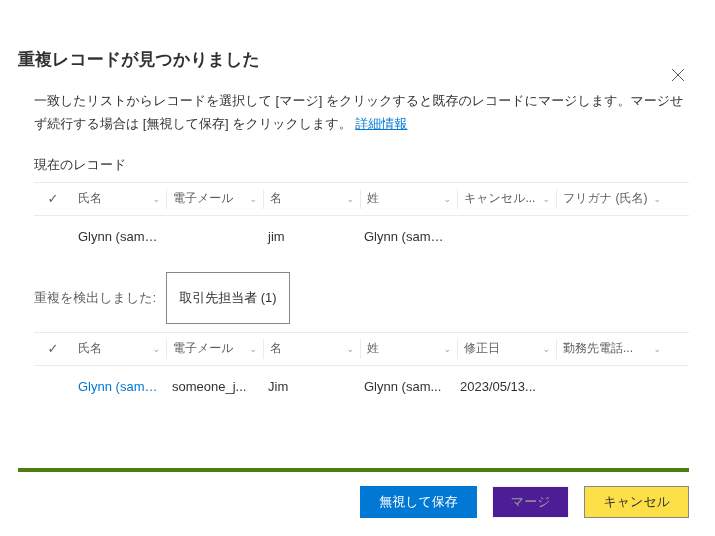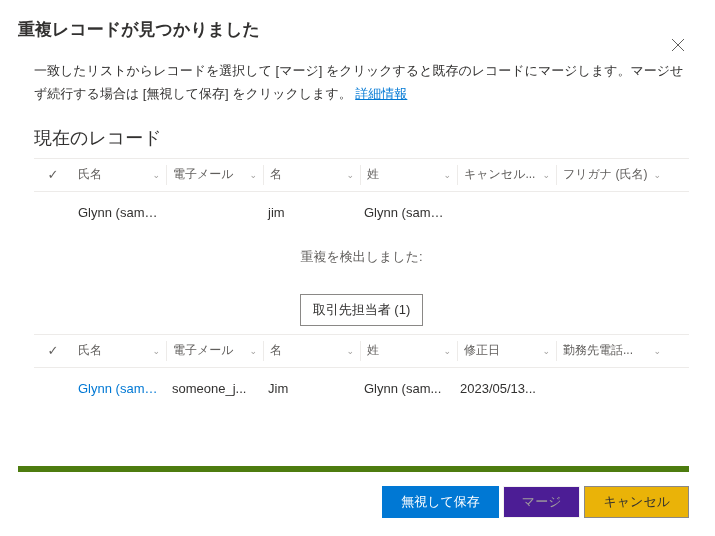--- a/index.html
+++ b/index.html
@@ -7,53 +7,53 @@
     margin: 0;
     font-family: "Segoe UI", "Yu Gothic UI", "Meiryo", sans-serif;
     background: #fff;
     width: 715px;
     height: 536px;
     position: relative;
     color: #323130;
     font-size: 13px;
   }
   .dialog { padding: 18px 26px 0 18px; height: 100%; }
-  .title-row { display: flex; justify-content: space-between; align-items: flex-end; }
+  .title-row { display: flex; justify-content: space-between; align-items: flex-end; margin-top: 30px; }
   .title { font-size: 17px; font-weight: 600; color: #323130; margin-bottom: 18px; }
   .close-btn { cursor: pointer; color: #605e5c; font-size: 14px; padding: 4px; }
   .content { padding-left: 16px; }
   .desc { font-size: 13px; line-height: 1.8; color: #323130; margin-bottom: 20px; }
   .link { color: #0078d4; text-decoration: underline; cursor: pointer; }
-  .section-label { font-size: 18px; color: #323130; margin-bottom: 8px; font-weight: 400; }
+  .section-label { font-size: 13px; color: #323130; margin-bottom: 8px; font-weight: 400; }
   .table { width: 100%; }
   .thead { display: flex; border-bottom: 1px solid #edebe9; border-top: 1px solid #edebe9; height: 34px; align-items: center; }
   .th { display: flex; align-items: center; font-size: 12px; color: #605e5c; padding: 0 6px; cursor: pointer; justify-content: space-between; overflow: hidden; white-space: nowrap; }
   .th-sep { border-left: 1px solid #edebe9; height: 20px; align-self: center; }
   .chev { margin-left: 4px; font-size: 9px; color: #a19f9d; }
   .col-check { width: 38px; justify-content: center; }
   .trow { display: flex; height: 42px; align-items: center; font-size: 13px; color: #323130; }
   .td { padding: 0 6px; overflow: hidden; text-overflow: ellipsis; white-space: nowrap; }
   .checkmark { color: #605e5c; font-size: 13px; }
-  .dup-row { display: flex; align-items: center; margin: 14px 0 8px 0; gap: 28px; flex-direction: column; }
+  .dup-row { display: flex; align-items: center; margin: 14px 0 8px 0; gap: 10px; }
   .dup-label { font-size: 13px; color: #605e5c; }
-  .dup-tab { border: 1px solid #8a8886; padding: 6px 12px; font-size: 13px; color: #323130; }
+  .dup-tab { border: 1px solid #8a8886; padding: 16px 12px; font-size: 13px; color: #323130; }
   .link-cell { color: #0078d4; cursor: pointer; }
   .footer {
     position: absolute;
     bottom: 18px;
     right: 26px;
     display: flex;
-    gap: 4px;
-    border-top: 6px solid #4d7c0f;
+    gap: 15px;
+    border-top: 4px solid #4d7c0f;
     padding-top: 14px;
     width: calc(100% - 44px);
     justify-content: flex-end;
     left: 18px;
   }
-  .btn { height: 32px; padding: 0 18px; font-size: 13px; border: 1px solid #8a8886; background: #eab308; color: #323130; cursor: pointer; display: inline-flex; align-items: center; }
+  .btn { height: 32px; padding: 0 18px; font-size: 13px; border: 1px solid #8a8886; background: #fde047; color: #323130; cursor: pointer; display: inline-flex; align-items: center; }
   .btn-primary { background: #0078d4; color: #fff; border-color: #0078d4; }
   .btn-disabled { background: #4c1d95; color: #a19f9d; border-color: #f3f2f1; }
 </style>
 </head>
 <body>
 
 <div class="dialog">
   <div class="title-row">
     <div class="title">重複レコードが見つかりました</div>
     <div class="close-btn">

